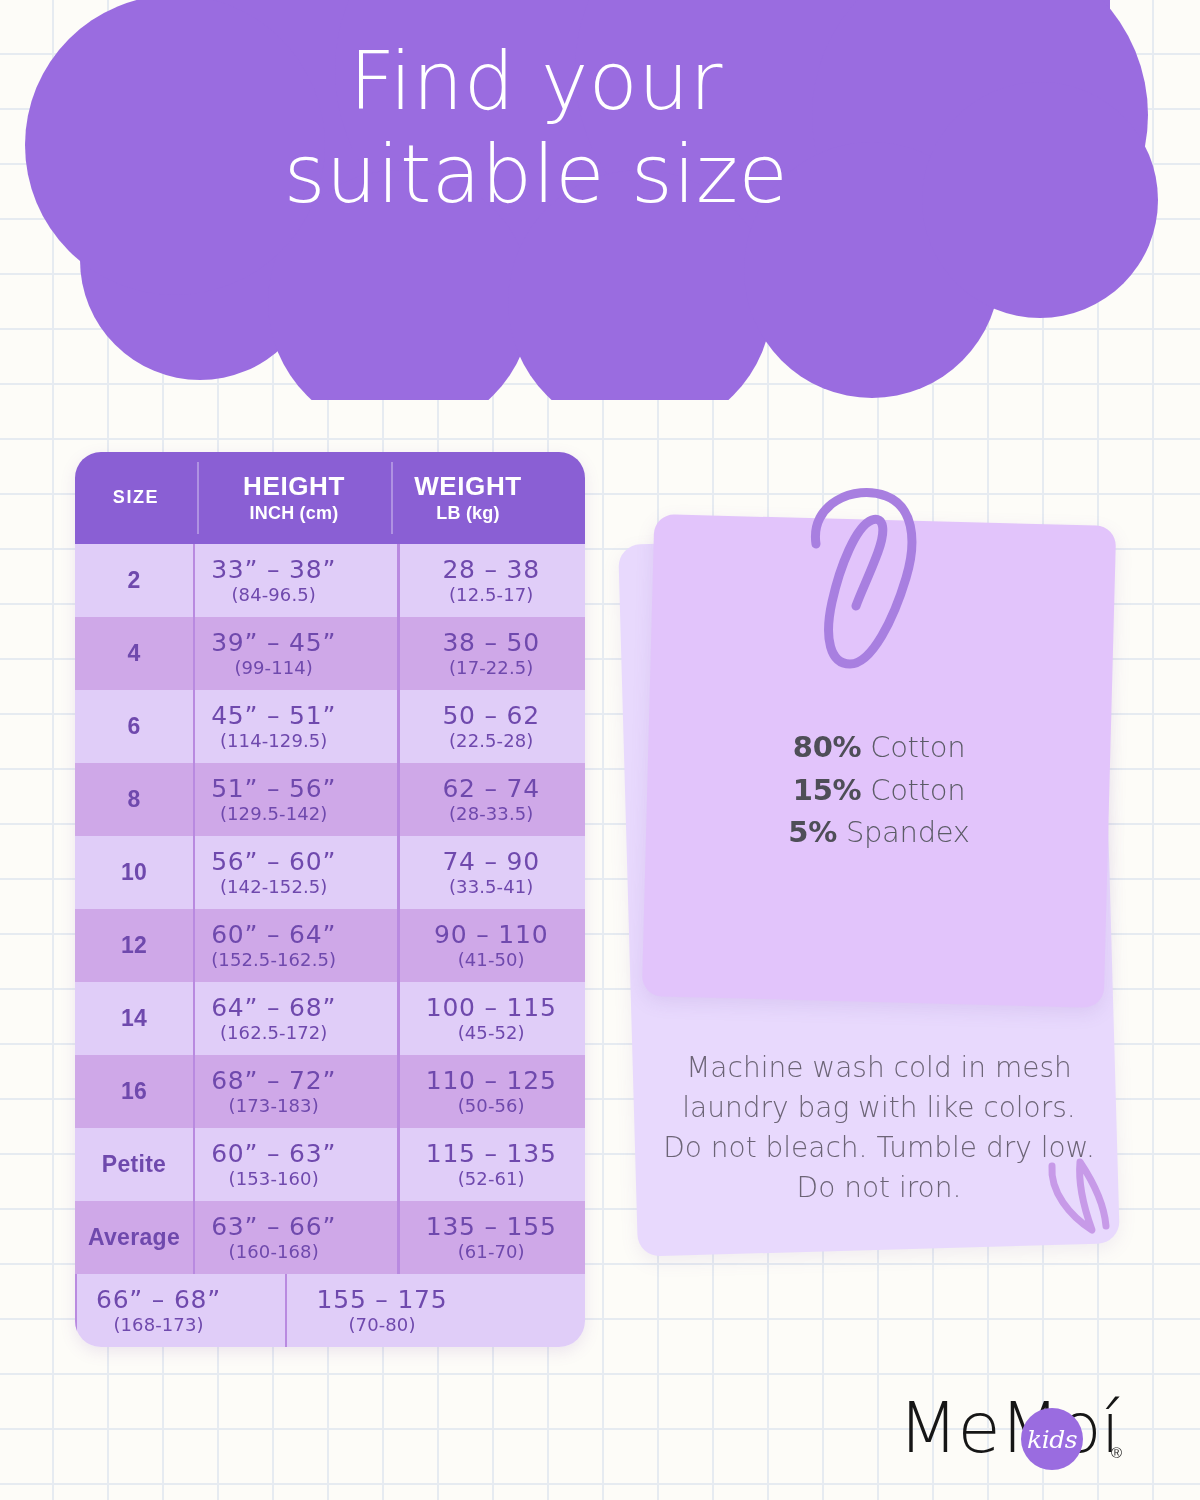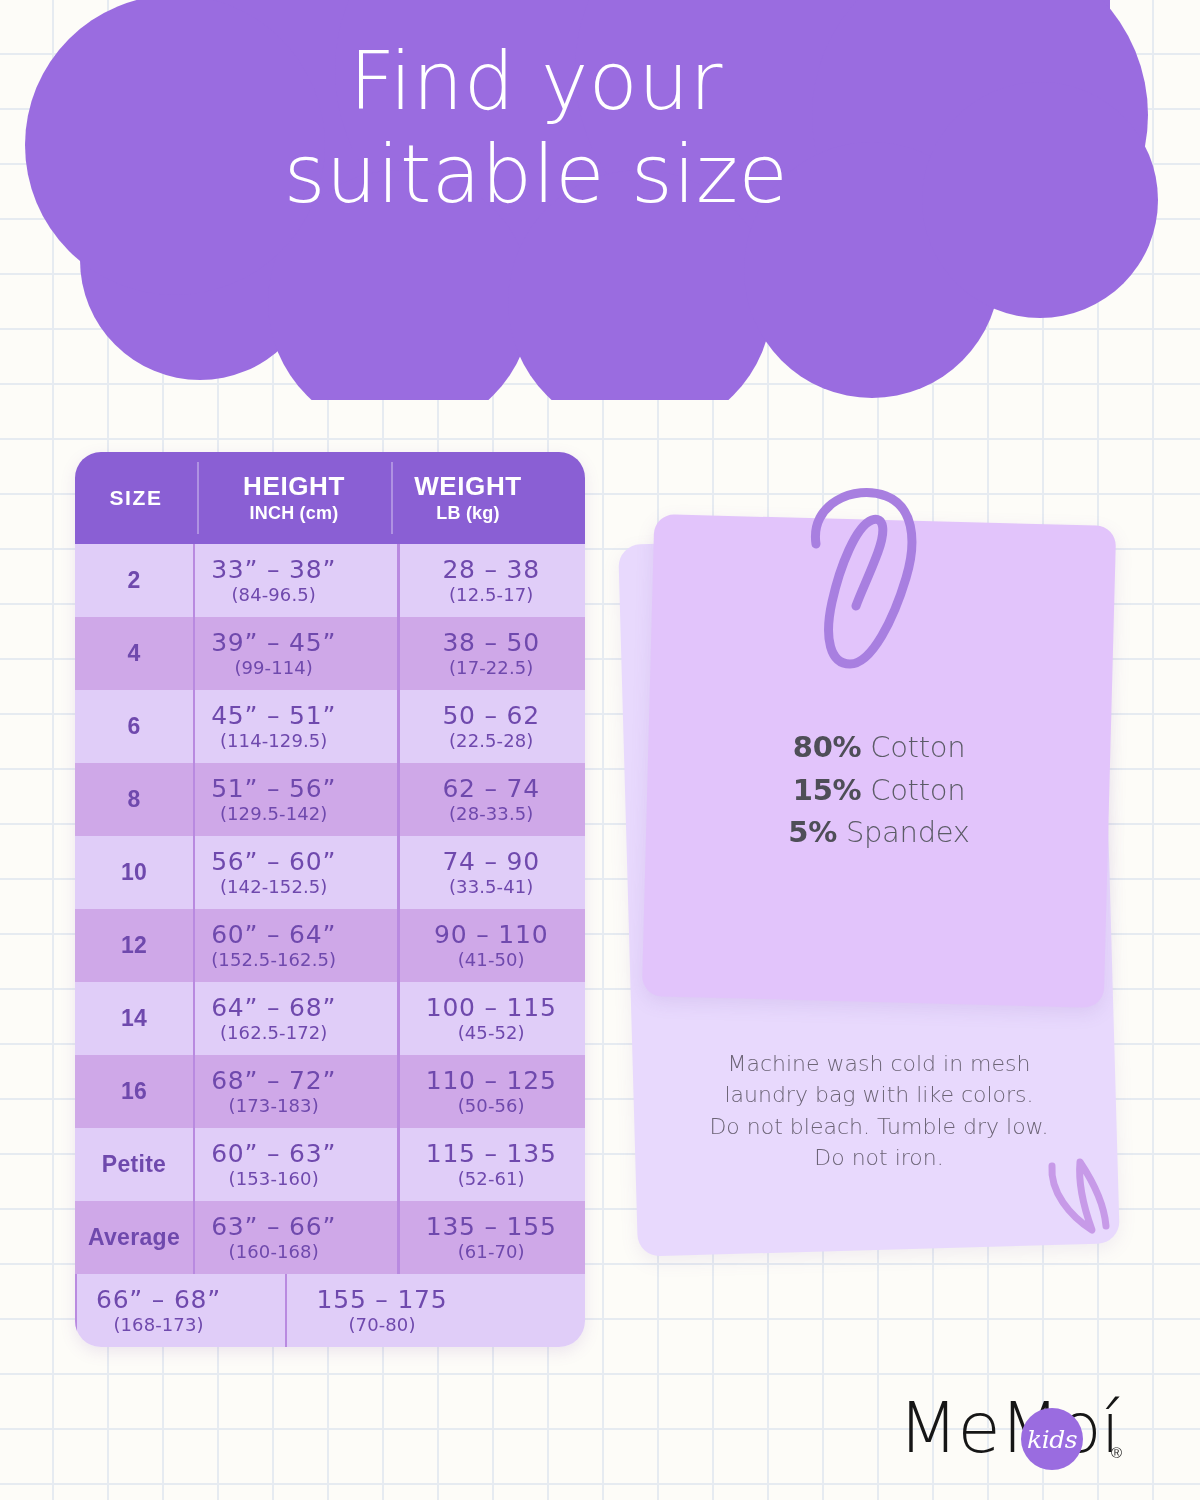--- a/index.html
+++ b/index.html
@@ -79,21 +79,21 @@
     left: 0; top: 10px; bottom: 10px;
     width: 2px;
     background: rgba(255,255,255,0.32);
   }
   .hd-main {
     font-size: 26px;
     font-weight: bold;
     letter-spacing: 0.6px;
     line-height: 1.1;
   }
-  .hd-main.small { font-size: 21px; letter-spacing: 1.6px; }
+  .hd-main.small { font-size: 18px; letter-spacing: 1.6px; }
   .hd-sub {
     font-size: 18px;
     font-weight: bold;
     letter-spacing: 0.2px;
     margin-top: 2px;
   }
 
   .st-row {
     display: flex;
     height: 73px;
@@ -183,21 +183,21 @@
     color: #4e4e57;
   }
 
   .care-text {
     position: absolute;
     left: 648px;
     top: 1048px;
     width: 462px;
     text-align: center;
     color: #6c6476;
-    font-size: 22px;
+    font-size: 28px;
     line-height: 1.43;
     font-weight: 300;
     font-family: "DejaVu Sans", sans-serif;
   }
   .care-text .ln { display: block; }
 
   
   .clip {
     position: absolute;
     left: 798px;

